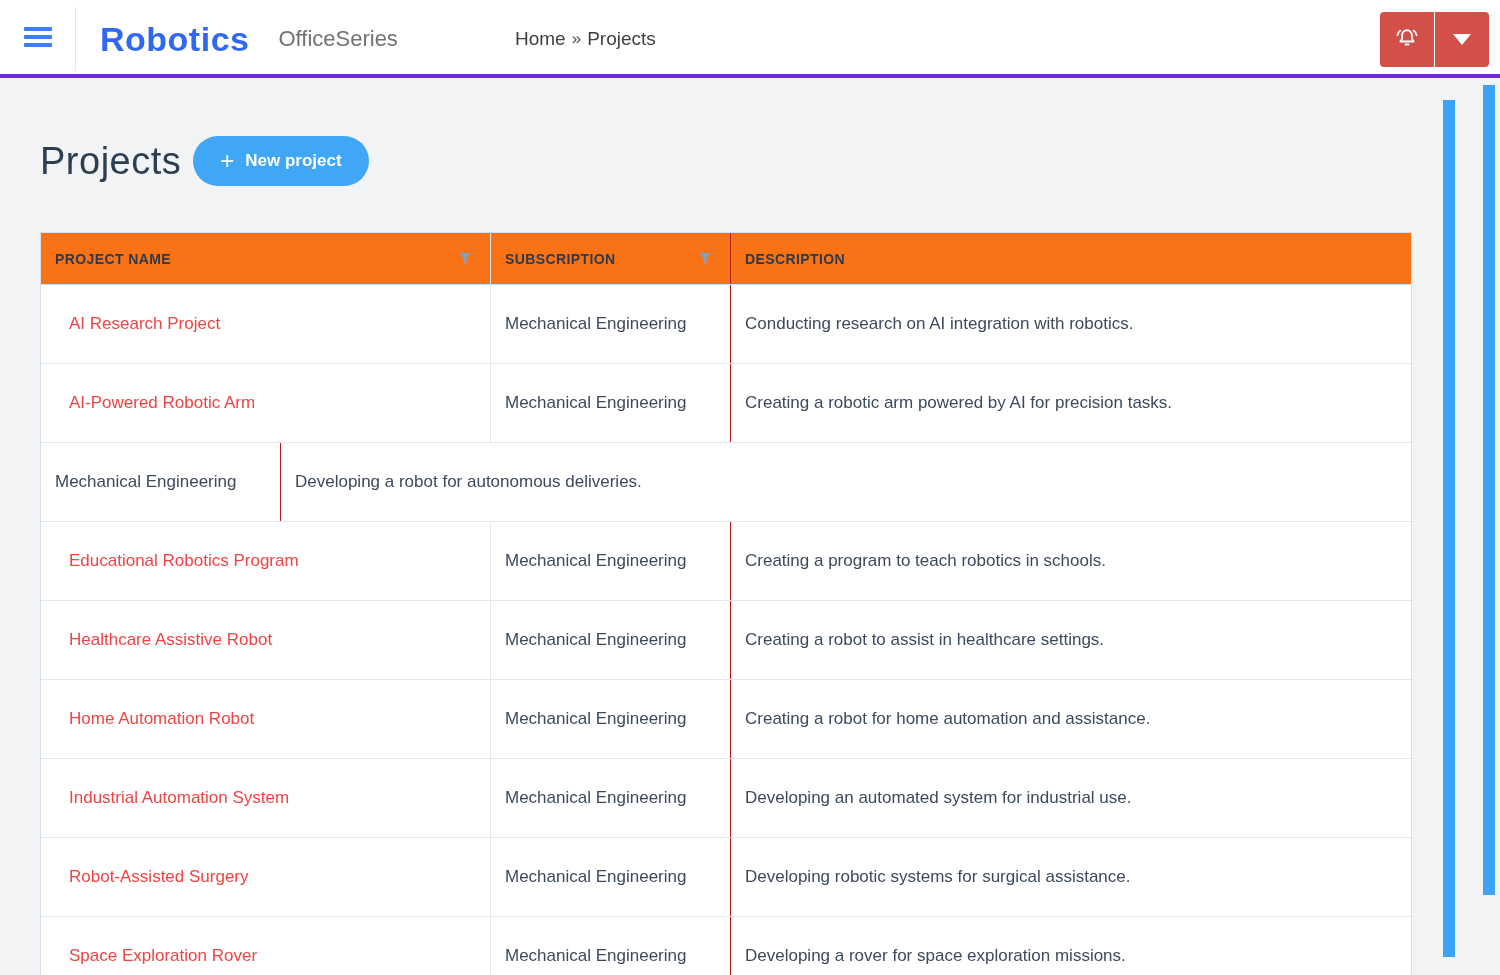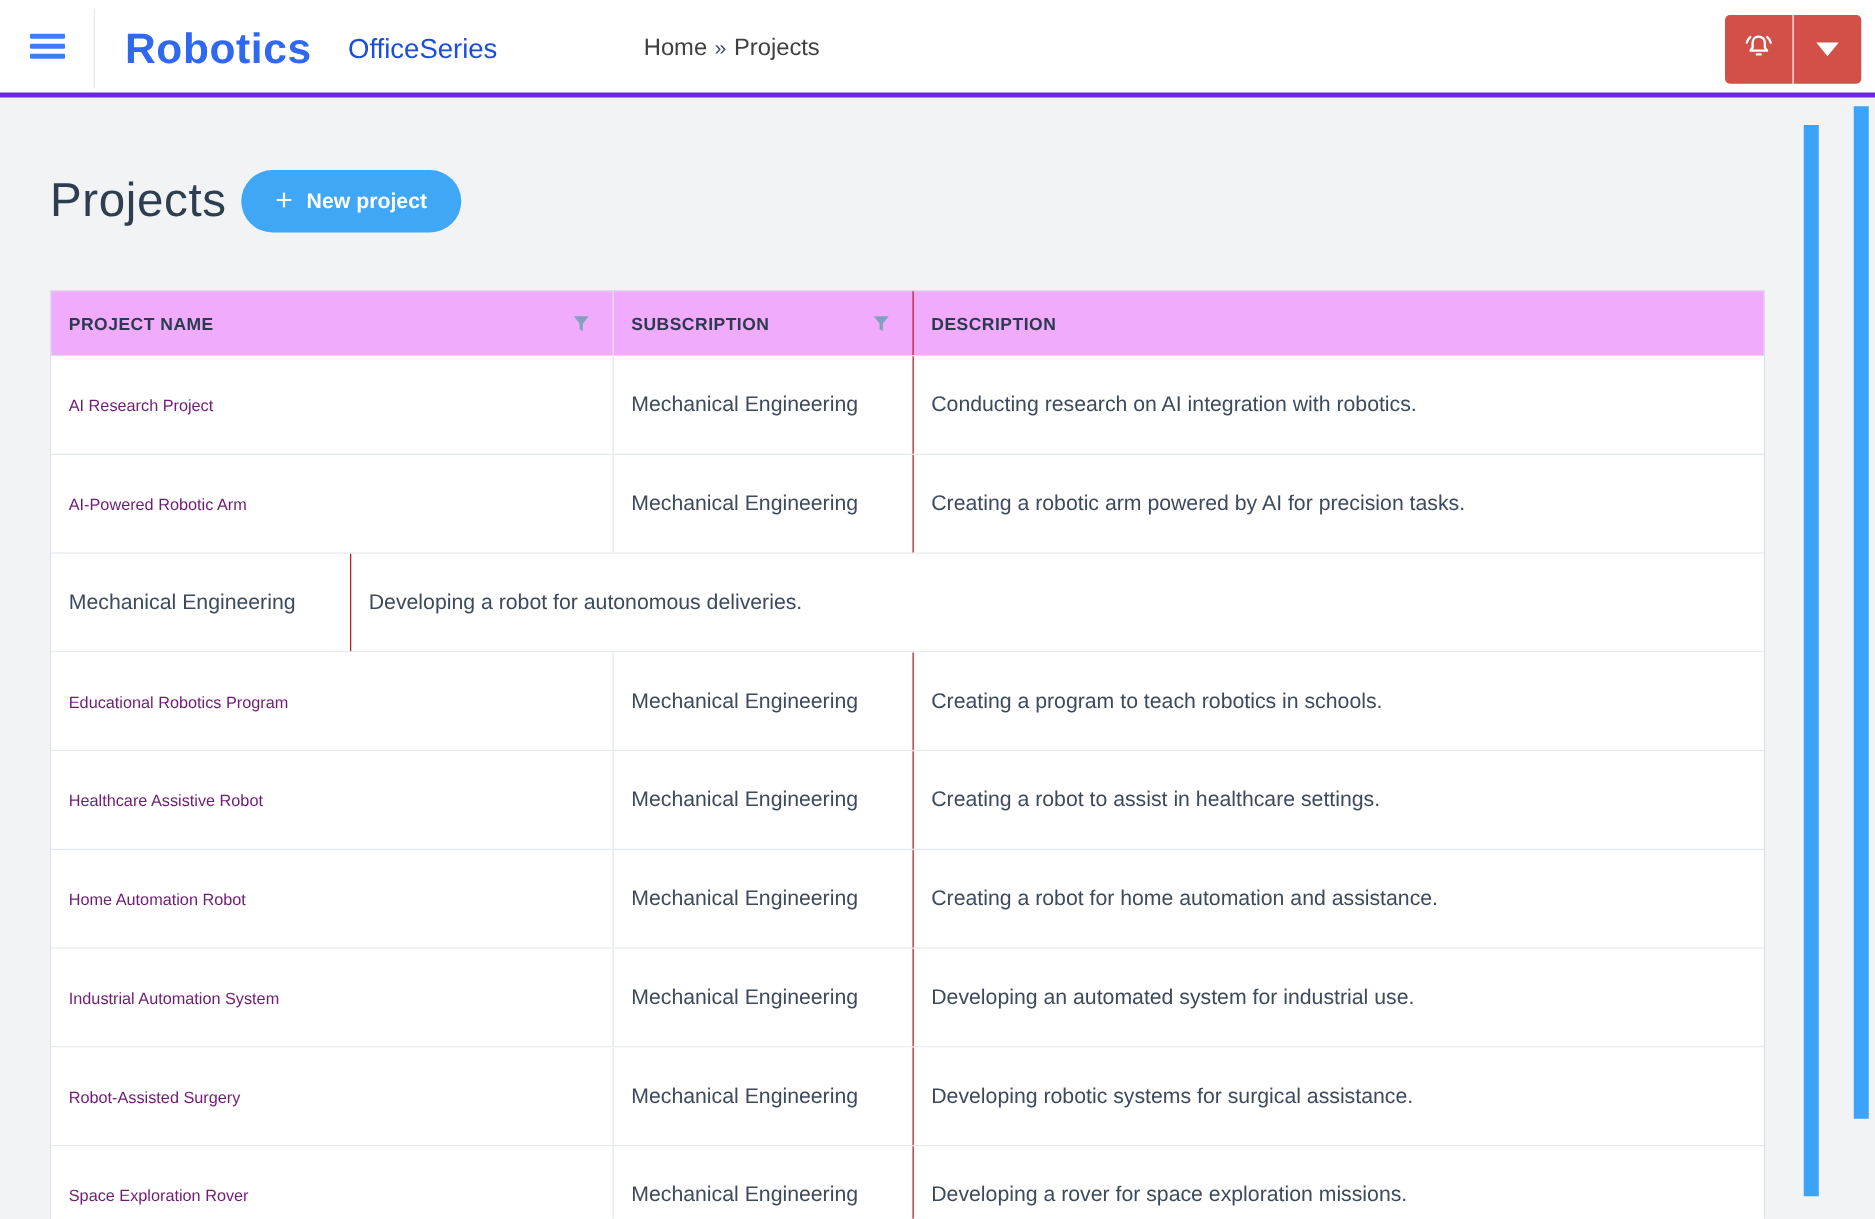--- a/index.html
+++ b/index.html
@@ -14,21 +14,21 @@
   
   .topbar {
     position:absolute; left:0; top:0; width:1500px; height:78px;
     background:#ffffff; border-bottom:4px solid #6d28d9; z-index:5;
   }
   .hamburger { position:absolute; left:24px; top:27px; width:28px; height:24px; cursor:pointer; }
   .hamburger .bar { width:28px; height:4px; background:#3b7df2; border-radius:1px; margin-bottom:4px; }
   .topbar-divider { position:absolute; left:75px; top:7px; height:64px; width:1px; background:#e7e7e7; }
   .brand { position:absolute; left:100px; top:0; height:78px; display:flex; align-items:center; }
   .brand .logo { font-size:34px; font-weight:bold; color:#3069f0; letter-spacing:0.5px; cursor:pointer; }
-  .brand .suite { font-size:22px; color:#1d4ed8; margin-left:29px; }
+  .brand .suite { font-size:22px; color:#737373; margin-left:29px; }
   .breadcrumb { position:absolute; left:515px; top:0; height:78px; display:flex; align-items:center; font-size:19px; }
   .breadcrumb .crumb { color:#404040; cursor:pointer; }
   .breadcrumb .sep { color:#44505f; margin:0 6px; font-size:17px; }
   .topbar-actions { position:absolute; right:11px; top:12px; display:flex; }
   .action-btn {
     width:54px; height:55px; background:#d25048; display:flex;
     align-items:center; justify-content:center; cursor:pointer;
   }
   .action-btn.bell  { border-radius:4px 0 0 4px; margin-right:1px; }
   .action-btn.caret { border-radius:0 4px 4px 0; }
@@ -42,32 +42,32 @@
     background:#3fa7f5; color:#ffffff; font-family:inherit; font-size:17px; font-weight:bold;
     display:flex; align-items:center; cursor:pointer;
   }
   .new-project-btn .plus { font-size:24px; font-weight:400; margin-right:11px; line-height:1; }
 
   
   .projects-table {
     position:absolute; left:40px; top:232px; width:1372px;
     background:#ffffff; border:1px solid #d9dfe7;
   }
-  .thead { display:flex; height:52px; background:#f0abfc; border-bottom:1px solid #d9dfe7; }
+  .thead { display:flex; height:52px; background:#f97316; border-bottom:1px solid #d9dfe7; }
   .th {
     display:flex; align-items:center; padding-left:14px; font-size:14px; font-weight:bold;
     color:#2c3a4e; letter-spacing:0.4px; cursor:pointer;
   }
   .th .filter { margin-left:auto; margin-right:16px; width:18px; height:18px; cursor:pointer; }
   .col-name { width:450px; border-right:1px solid #e3e8ee; }
   .col-sub  { width:240px; border-right:1px solid #b91c1c; }
   .col-desc { flex:1; }
   .trow { display:flex; height:79px; border-bottom:1px solid #e3e8ee; background:#ffffff; }
   .td { display:flex; align-items:center; padding-left:14px; font-size:17px; color:#3d4a5c; }
-  .td.link-cell a { color:#701a75; text-decoration:none; cursor:pointer; font-size:13px; }
+  .td.link-cell a { color:#ef4444; text-decoration:none; cursor:pointer; font-size:17px;margin-left:14px; }
 
   
   .scroll-thumb { position:absolute; width:12px; background:#3ba3f8; }
   .scroll-inner { left:1443px; top:100px; height:857px; }
   .scroll-outer { left:1483px; top:85px;  height:810px; }
 </style>
 </head>
 <body>
 
 <div class="topbar">

